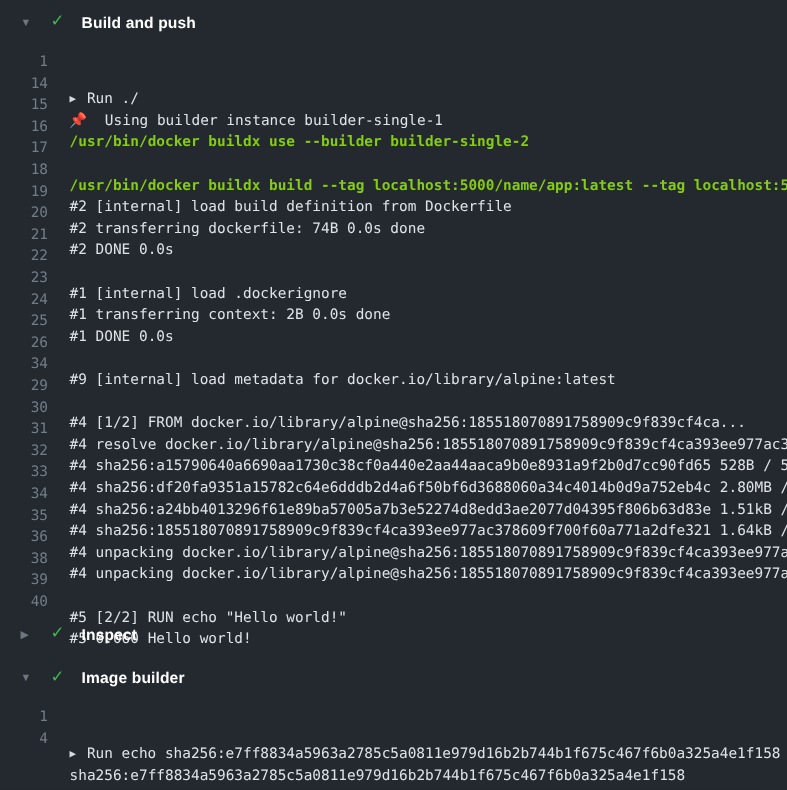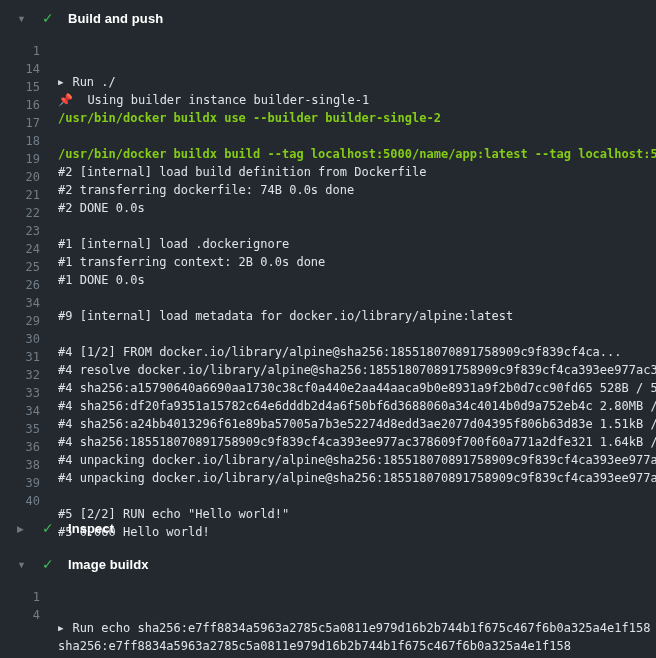--- a/index.html
+++ b/index.html
@@ -231,21 +231,21 @@
       <span class="check">✓</span>
       <span class="section-title">Inspect</span>
     </div>
 
   </section>
 
   <section class="log-section">
     <div class="section-header">
       <span class="disclosure">▼</span>
       <span class="check">✓</span>
-      <span class="section-title">Image buildx</span>
+      <span class="section-title">Image builder</span>
     </div>
     <div class="section-body">
   <div class="log-row">
     <span class="line-num">1</span>
     <span class="line-text"><span class="group-arrow">▶</span><span>Run echo sha256:e7ff8834a5963a2785c5a0811e979d16b2b744b1f675c467f6b0a325a4e1f158</span></span>
   </div>
 
   <div class="log-row">
     <span class="line-num">4</span>
     <span class="line-text">sha256:e7ff8834a5963a2785c5a0811e979d16b2b744b1f675c467f6b0a325a4e1f158</span>

